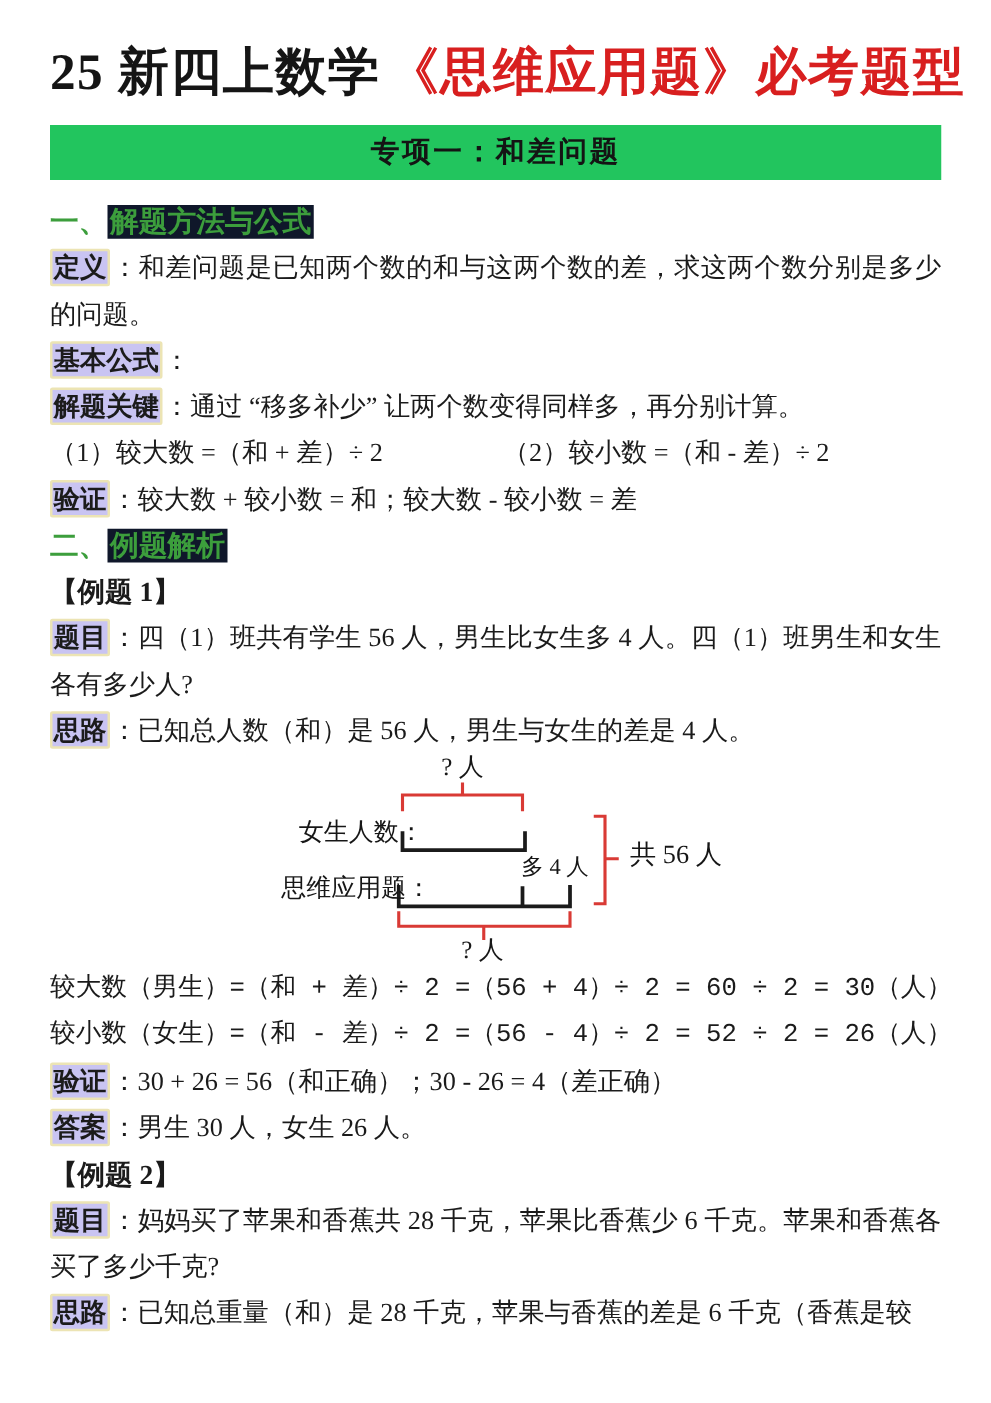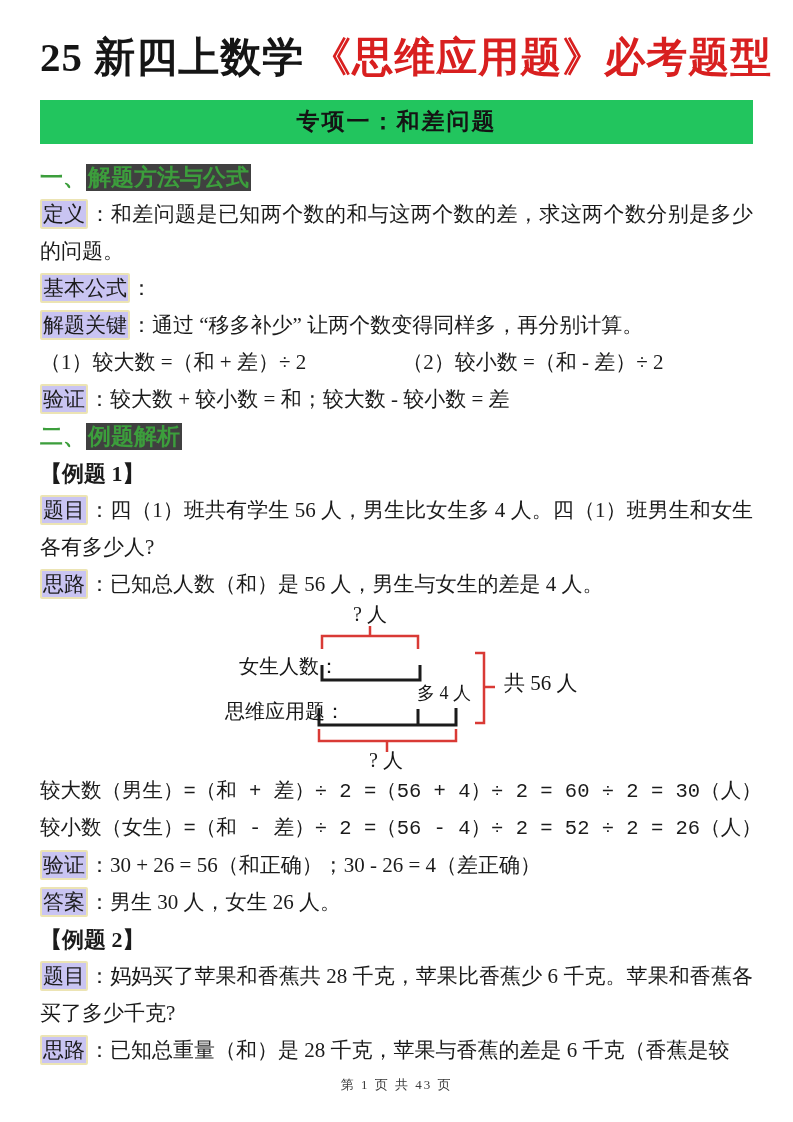--- a/index.html
+++ b/index.html
@@ -41,32 +41,32 @@
     letter-spacing: 2px;
   }
   
   .green-heading {
     margin-top: 15px;
     font-size: 23px;
     font-weight: 700;
     line-height: 37px;
     color: #3c9e3c;
   }
-  .green-heading .green-bg { background: #404040; color: #3c9e3c; padding: 1px 2px; }
+  .green-heading .green-bg { background: #0f172a; color: #3c9e3c; padding: 1px 2px; }
   
   .para {
     font-size: 21px;
     line-height: 37px;
     color: #1b1b1b;
     text-align: justify;
   }
   .ex-title { font-size: 22px; font-weight: 600; line-height: 37px; }
   .hl-label {
     display: inline-block;
-    font-weight: 400;
+    font-weight: 700;
     background: #c9c4f2;
     border: 2px solid #ece4b4;
     border-radius: 2px;
     padding: 0 1px;
     line-height: 26px;
     margin-right: 1px;
   }
   .formula-line { white-space: nowrap; }
   .formula-gap { display: inline-block; width: 96px; }
   .calc { white-space: nowrap; font-size: 20.5px; font-family: Liberation Mono, monospace; }
@@ -163,15 +163,14 @@
   <p class="para"><span class="hl-label">验证</span><span>：30 + 26 = 56（和正确）；30 - 26 = 4（差正确）</span></p>
 
   <p class="para"><span class="hl-label">答案</span><span>：男生 30 人，女生 26 人。</span></p>
 
   <p class="para ex-title">【例题 2】</p>
 
   <p class="para"><span class="hl-label">题目</span><span>：妈妈买了苹果和香蕉共 28 千克，苹果比香蕉少 6 千克。苹果和香蕉各买了多少千克?</span></p>
 
   <p class="para"><span class="hl-label">思路</span><span>：已知总重量（和）是 28 千克，苹果与香蕉的差是 6 千克（香蕉是较</span></p>
 
-  <div class="footer"><span>第 1 页 共 43 页</span></div>
 
 </div>
 
 </body></html>

